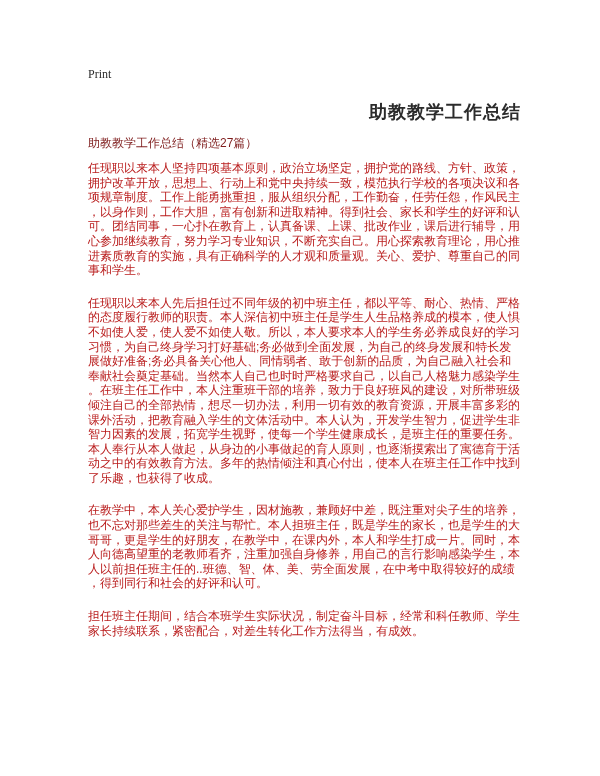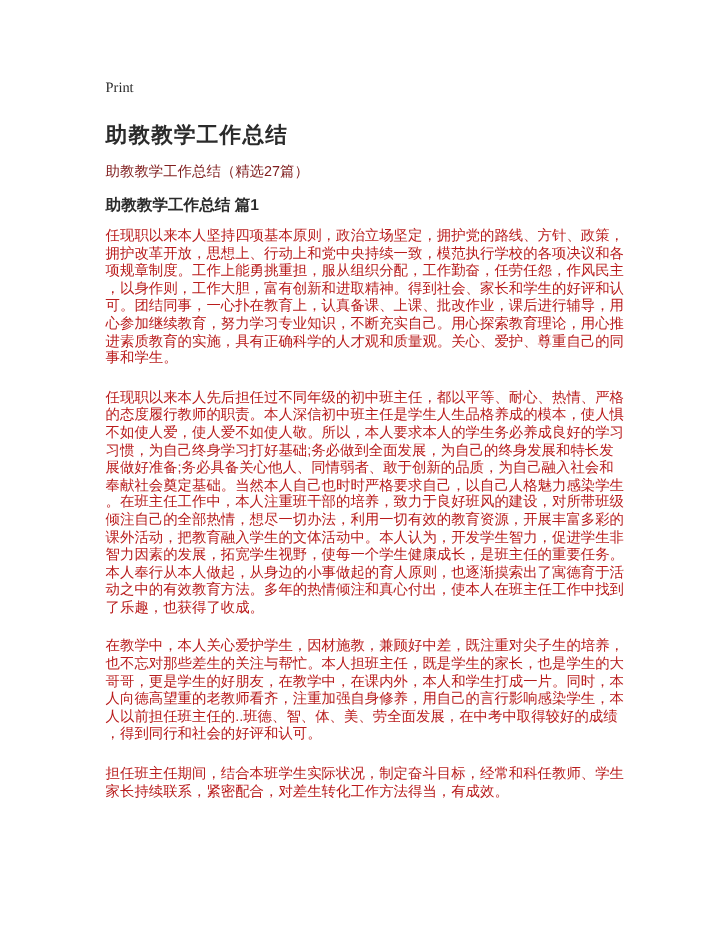--- a/index.html
+++ b/index.html
@@ -22,21 +22,21 @@
   .print-link {
     display: inline-block;
     font-family: "Liberation Serif", "DejaVu Serif", serif;
     font-size: 12px;
     line-height: 14px;
     color: #2b2b2b;
     cursor: pointer;
   }
   .title {
     margin-top: 19px;
-    text-align: left;
+    text-align: right;
     font-size: 18px;
     font-weight: bold;
     line-height: 22px;
     color: #2b2b2b;
     letter-spacing: 1px;
   }
   .subtitle {
     margin-top: 13px;
     font-size: 12px;
     line-height: 15px;
@@ -68,21 +68,20 @@
 
 <div class="page">
   <div class="content">
 
     <span class="print-link">Print</span>
 
     <h1 class="title">助教教学工作总结</h1>
 
     <div class="subtitle">助教教学工作总结（精选27篇）</div>
 
-    <h2 class="section-heading">助教教学工作总结 篇1</h2>
 
     <div class="paragraphs">
       <p>任现职以来本人坚持四项基本原则，政治立场坚定，拥护党的路线、方针、政策，拥护改革开放，思想上、行动上和党中央持续一致，模范执行学校的各项决议和各项规章制度。工作上能勇挑重担，服从组织分配，工作勤奋，任劳任怨，作风民主，以身作则，工作大胆，富有创新和进取精神。得到社会、家长和学生的好评和认可。团结同事，一心扑在教育上，认真备课、上课、批改作业，课后进行辅导，用心参加继续教育，努力学习专业知识，不断充实自己。用心探索教育理论，用心推进素质教育的实施，具有正确科学的人才观和质量观。关心、爱护、尊重自己的同事和学生。</p>
       <p>任现职以来本人先后担任过不同年级的初中班主任，都以平等、耐心、热情、严格的态度履行教师的职责。本人深信初中班主任是学生人生品格养成的模本，使人惧不如使人爱，使人爱不如使人敬。所以，本人要求本人的学生务必养成良好的学习习惯，为自己终身学习打好基础;务必做到全面发展，为自己的终身发展和特长发展做好准备;务必具备关心他人、同情弱者、敢于创新的品质，为自己融入社会和奉献社会奠定基础。当然本人自己也时时严格要求自己，以自己人格魅力感染学生。在班主任工作中，本人注重班干部的培养，致力于良好班风的建设，对所带班级倾注自己的全部热情，想尽一切办法，利用一切有效的教育资源，开展丰富多彩的课外活动，把教育融入学生的文体活动中。本人认为，开发学生智力，促进学生非智力因素的发展，拓宽学生视野，使每一个学生健康成长，是班主任的重要任务。本人奉行从本人做起，从身边的小事做起的育人原则，也逐渐摸索出了寓德育于活动之中的有效教育方法。多年的热情倾注和真心付出，使本人在班主任工作中找到了乐趣，也获得了收成。</p>
       <p>在教学中，本人关心爱护学生，因材施教，兼顾好中差，既注重对尖子生的培养，也不忘对那些差生的关注与帮忙。本人担班主任，既是学生的家长，也是学生的大哥哥，更是学生的好朋友，在教学中，在课内外，本人和学生打成一片。同时，本人向德高望重的老教师看齐，注重加强自身修养，用自己的言行影响感染学生，本人以前担任班主任的..班德、智、体、美、劳全面发展，在中考中取得较好的成绩，得到同行和社会的好评和认可。</p>
       <p>担任班主任期间，结合本班学生实际状况，制定奋斗目标，经常和科任教师、学生家长持续联系，紧密配合，对差生转化工作方法得当，有成效。</p>
     </div>
 
   </div>
 </div>

